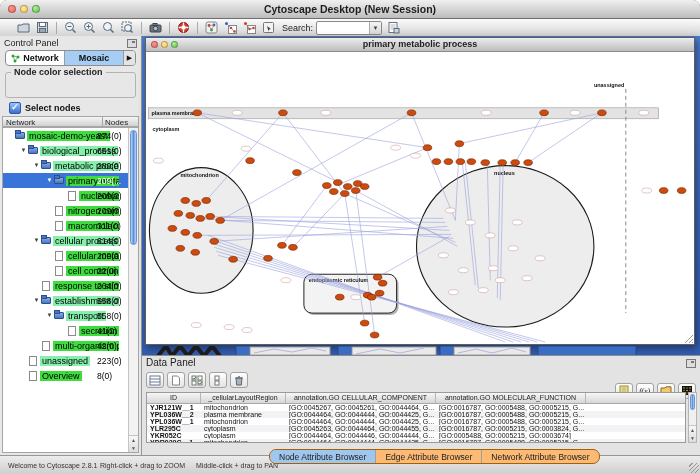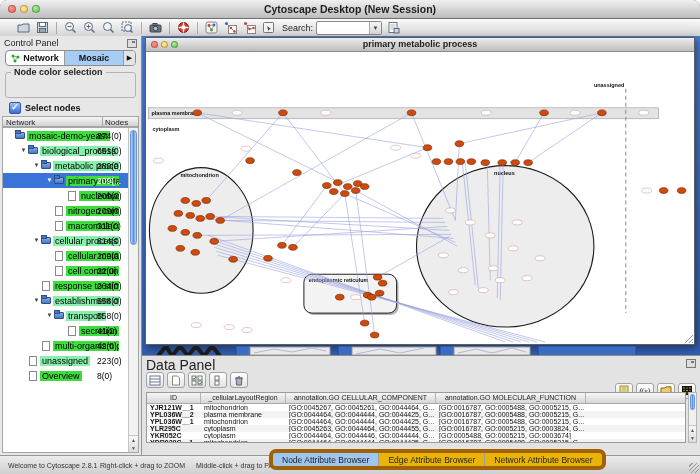--- a/index.html
+++ b/index.html
@@ -95,39 +95,39 @@
   .net-lights{position:absolute;left:5px;top:3px;display:flex;gap:3px;}
   .net-lights .light{width:7px;height:7px;}
   .net-title{font-size:9px;font-weight:bold;color:#222;text-align:center;line-height:13px;}
   .net-canvas{position:absolute;left:0;right:0;top:13px;bottom:0;}
   .net-grip{position:absolute;right:0;bottom:0;}
   
   .slivers{position:absolute;left:6px;top:310px;width:542px;height:11px;}
   
   .data-panel{position:absolute;left:0;right:0;top:319px;bottom:0;background:#e3e3e3;
               border-top:1px solid #8d8d8d;box-sizing:border-box;}
-  .dp-header{height:12px;font-size:14px;color:#222;padding:1px 4px 0;position:relative;}
+  .dp-header{height:12px;font-size:10px;color:#222;padding:1px 4px 0;position:relative;}
   .dp-toolbar{position:absolute;left:4px;right:4px;top:14px;height:20px;display:flex;align-items:center;gap:3px;}
   .dbtn{width:18px;height:16px;border:1px solid #a2a2a2;border-radius:3px;
         background:linear-gradient(#ffffff,#e3e3e3);display:inline-flex;align-items:center;justify-content:center;box-sizing:border-box;}
   .dp-right{margin-left:auto;display:flex;gap:3px;margin-top:21px;}
   .dp-table{position:absolute;left:4px;right:14px;top:36px;bottom:12px;background:#fff;
             border:1px solid #9b9b9b;box-sizing:border-box;overflow:hidden;}
   .dpt-header{display:flex;height:10px;background:linear-gradient(#f6f6f6,#d7d7d7);
               border-bottom:1px solid #a8a8a8;font-size:7px;color:#222;}
   .dpt-hcell{border-right:1px solid #b5b5b5;text-align:center;line-height:10px;
              white-space:nowrap;overflow:hidden;box-sizing:border-box;flex:0 0 auto;}
   .dpt-row{display:flex;height:7px;font-size:7px;color:#111;align-items:center;}
   .dpt-row:nth-child(even){background:#f3f3f5;}
   .dpt-cell{padding-left:3px;white-space:nowrap;overflow:hidden;box-sizing:border-box;flex:0 0 auto;}
   .dpt-cell.id{font-weight:bold;}
   .dp-scroll{position:absolute;right:3px;top:36px;bottom:12px;width:9px;background:#f0f0f0;
              border:1px solid #b5b5b5;box-sizing:border-box;}
-  .dp-tabs{position:absolute;left:127px;top:93px;height:13px;display:flex;border:4px solid #a16207;
-           border-radius:7px;overflow:hidden;background:#eab308;font-size:8.5px;color:#222;z-index:6;}
+  .dp-tabs{position:absolute;left:127px;top:93px;height:13px;display:flex;border:1px solid #a16207;
+           border-radius:7px;overflow:hidden;background:#fdba74;font-size:8.5px;color:#222;z-index:6;}
   .dp-tab{padding:0 9px;display:flex;align-items:center;border-right:1px solid #9e9e9e;white-space:nowrap;}
   .dp-tab:last-child{border-right:none;}
   .dp-tab.selected{background:#9fc6ee;}
   
   .statusbar{position:absolute;left:0;right:0;bottom:0;height:19px;
              background:linear-gradient(#ececec,#cfcfcf);border-top:1px solid #979797;box-sizing:border-box;}
   .status-item{position:absolute;top:6px;font-size:7px;color:#333;white-space:nowrap;}
   .grip{position:absolute;right:1px;bottom:1px;width:10px;height:10px;
         background:repeating-linear-gradient(135deg,transparent 0 2px,#9a9a9a 2px 3px);}
 </style>

